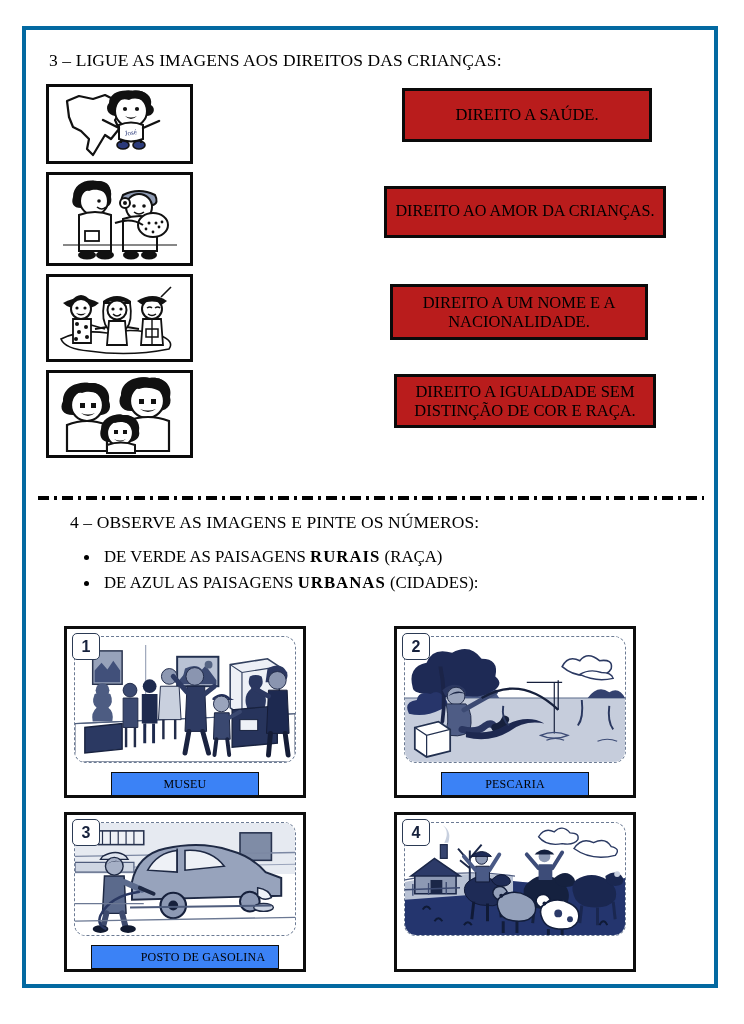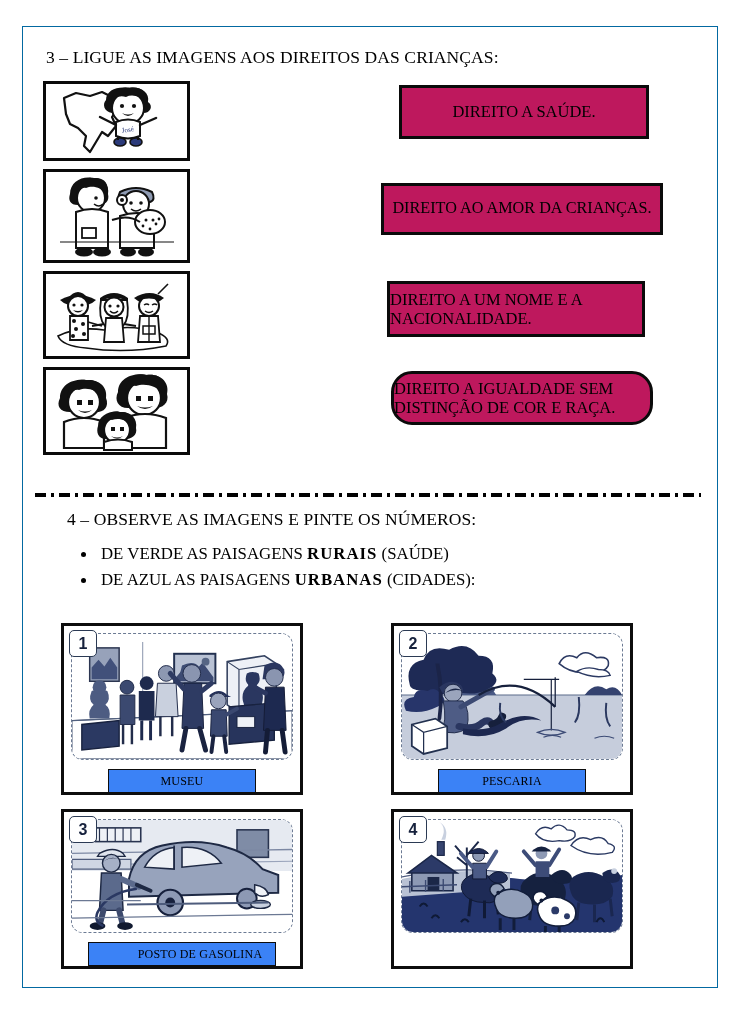--- a/index.html
+++ b/index.html
@@ -16,21 +16,21 @@
     overflow: hidden;
   }
 
   
   #page-frame {
     position: absolute;
     left: 22px;
     top: 26px;
     width: 696px;
     height: 962px;
-    border: 1px solid #0369a1;
+    border: 4px solid #0369a1;
     box-sizing: border-box;
     background: #fff;
   }
 
   
   #section-three {
     position: absolute;
     left: 0; top: 0;
     width: 100%;
     height: 462px;
@@ -69,33 +69,33 @@
   
   #rights-text-column {
     position: absolute;
     left: 358px;
     top: 58px;
     width: 282px;
   }
   .right-box {
     border: 3px solid #0a0a0a;
     box-sizing: border-box;
-    background: #be185d;
+    background: #b91c1c;
     display: flex;
     align-items: center;
     justify-content: center;
-    text-align: left;
+    text-align: center;
     font-size: 16.5px;
     line-height: 1.18;
     padding: 4px 0;
   }
   #right-box-0 { width: 250px; height: 54px; margin: 0 0 44px 18px; }
   #right-box-1 { width: 282px; height: 52px; margin: 0 0 46px 0px; font-size: 16.2px; }
   #right-box-2 { width: 258px; height: 56px; margin: 0 0 34px 6px; }
-  #right-box-3 { width: 262px; height: 54px; margin: 0 0 0px 10px; border-radius: 21px; }
+  #right-box-3 { width: 262px; height: 54px; margin: 0 0 0px 10px; }
 
   
   #section-divider {
     position: absolute;
     left: 12px;
     top: 466px;
     width: 666px;
     height: 4px;
     background-image: repeating-linear-gradient(
       to right,
@@ -356,21 +356,21 @@
     </div>
   </section>
 
   <div id="section-divider"></div>
 
   <section id="section-four">
 
     <div class="section-heading" id="q4-heading">4 – OBSERVE AS IMAGENS  E PINTE OS NÚMEROS:</div>
 
     <ul id="paint-instructions">
-      <li><span>DE VERDE  AS  PAISAGENS  </span><span class="kw sp">RURAIS</span><span> (SAÚDE)</span></li>
+      <li><span>DE VERDE  AS  PAISAGENS  </span><span class="kw sp">RURAIS</span><span> (RAÇA)</span></li>
       <li><span>DE AZUL  AS PAISAGENS </span><span class="kw sp">URBANAS</span><span> (CIDADES):</span></li>
     </ul>
 
     <div id="scene-grid">
 
       <div class="scene-panel tall">
         <div class="scene-art">
           <svg viewBox="0 0 224 127">
             <rect x="0" y="0" width="224" height="127" fill="#ffffff"></rect>
             <path d="M0 88 L224 78 L224 127 L0 127 Z" fill="#ffffff" stroke="#4a5875" stroke-width="1"></path>

